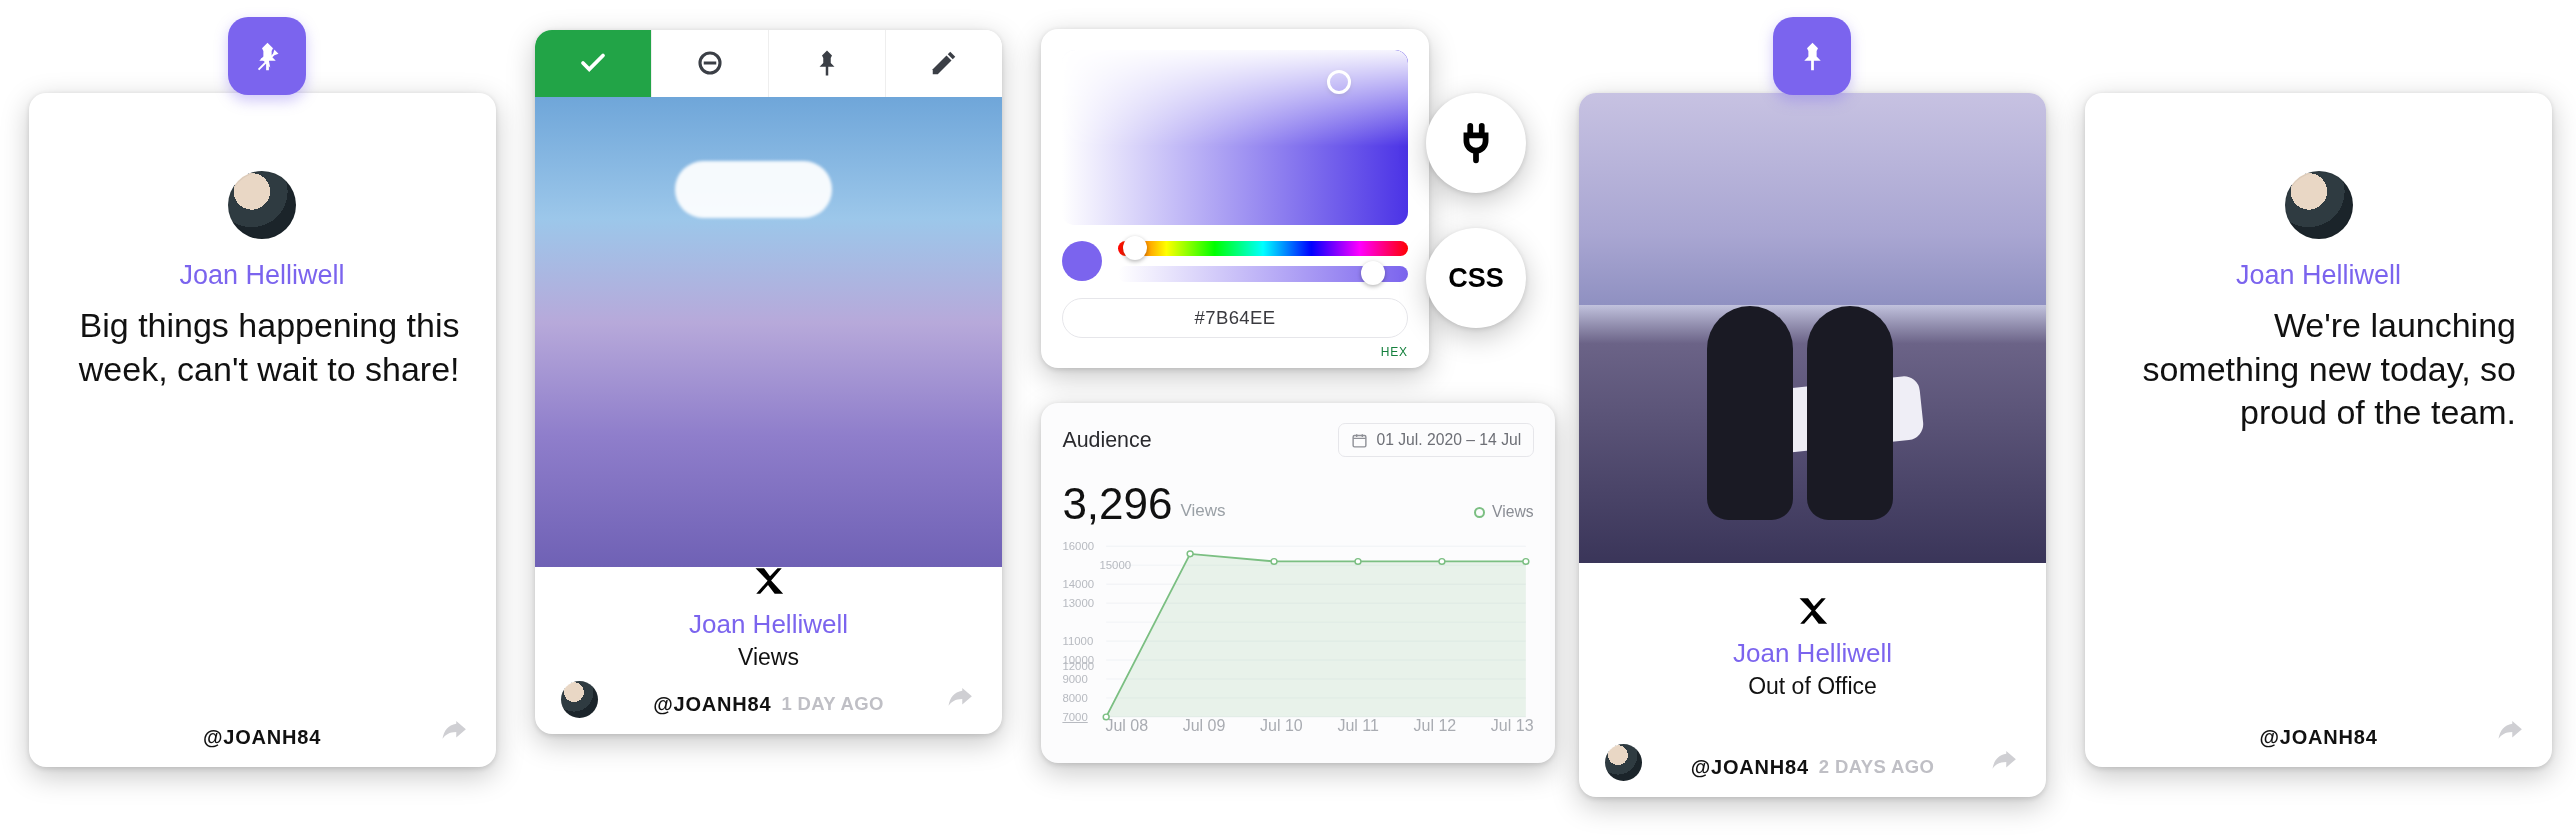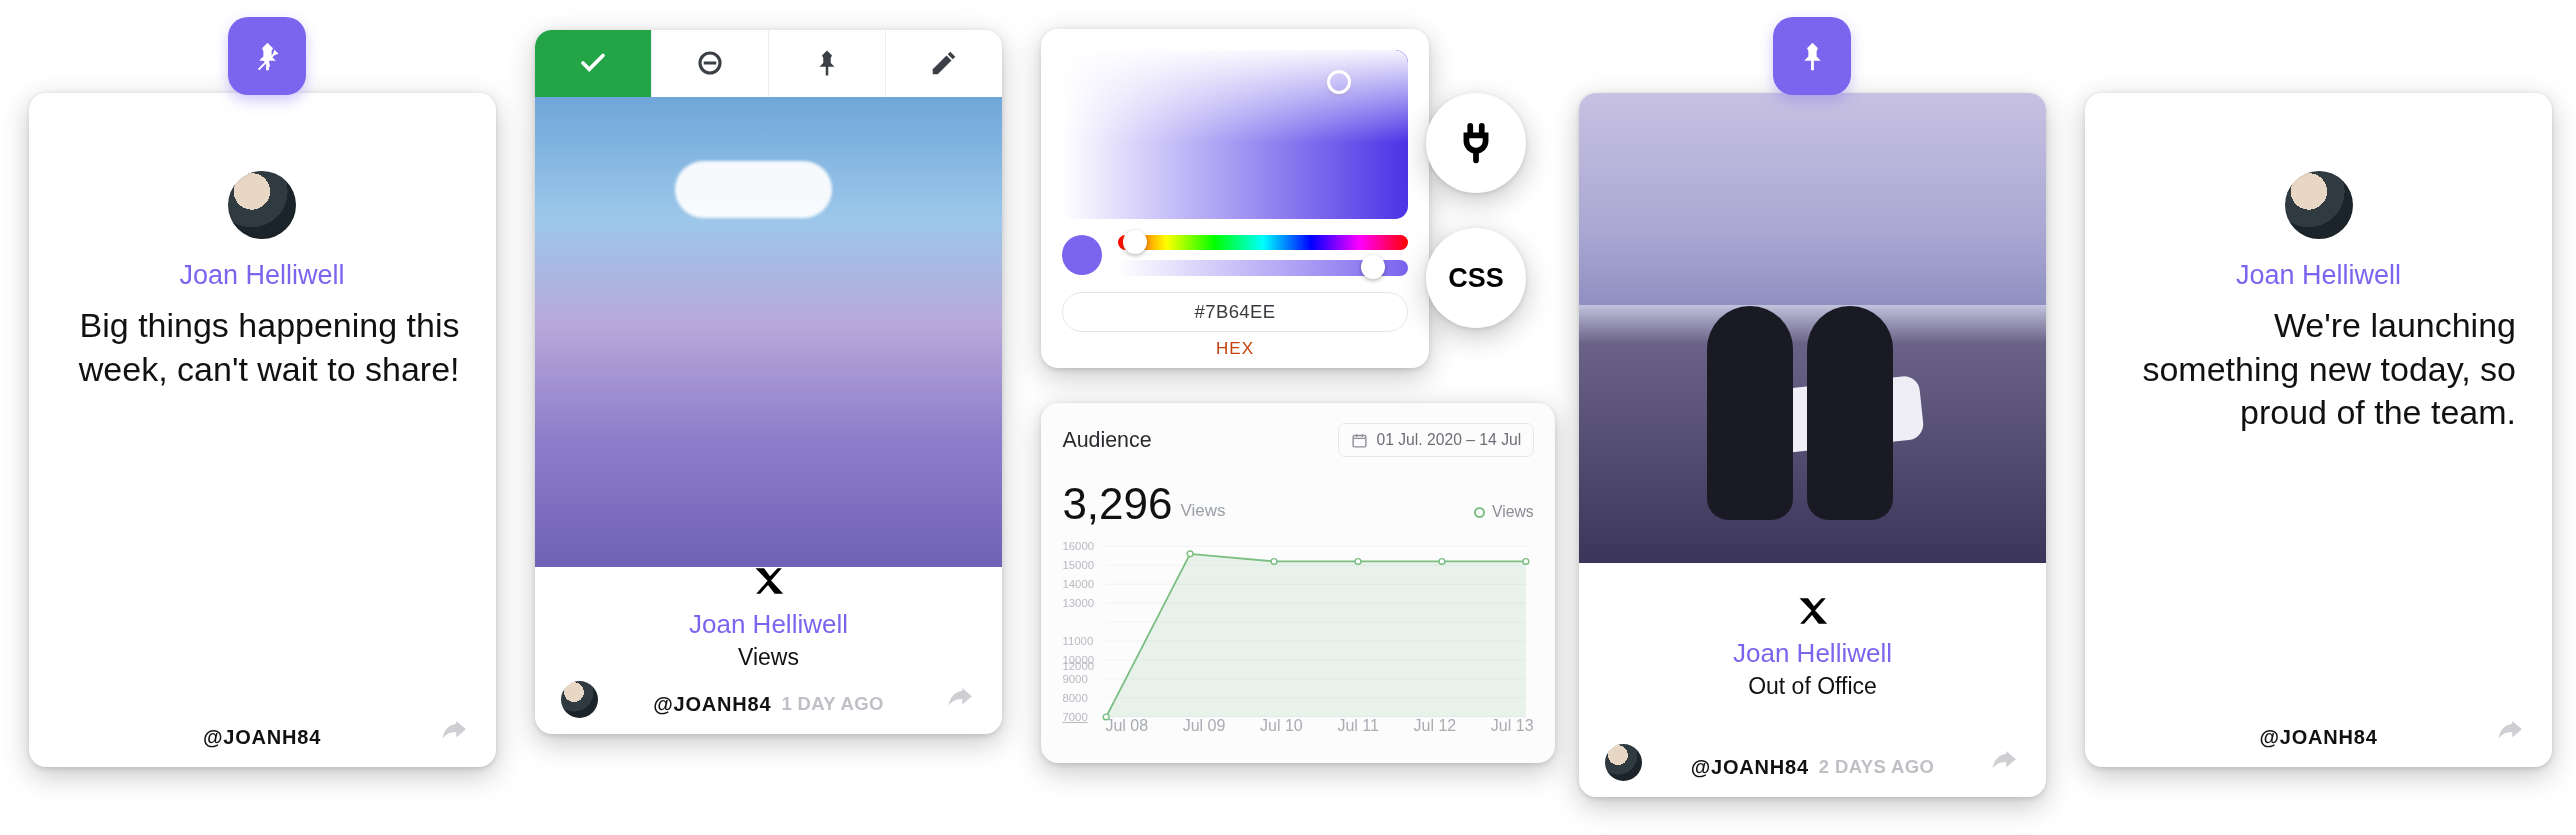--- a/index.html
+++ b/index.html
@@ -150,21 +150,21 @@
   }
   .sat-bar{
     height:15.7px;border-radius:8.6px;position:relative;
     background:linear-gradient(to right,#fff,var(--purple));
   }
   .hex-pill{
     margin-top:15.7px;height:40px;border:1.4px solid #e6e6ea;border-radius:712px;
     display:flex;align-items:center;justify-content:center;
     font-size:18.5px;color:#3a3a3f;font-weight:500;letter-spacing:.02em;
   }
-  .hex-label{margin-top:7.1px;text-align:center;font-size:17px;color:#c2410c;letter-spacing:.06em;}
+  .hex-label{margin-top:7.1px;text-align:right;font-size:12px;color:#15803d;letter-spacing:.06em;}
 
   
   .tool-circle{
     position:absolute;width:100px;height:100px;border-radius:50%;background:#fff;
     display:flex;align-items:center;justify-content:center;box-shadow:var(--shadow);
     font-size:27px;font-weight:600;
   }
   .tool-circle svg{width:46px;height:46px;stroke:#000;fill:none;stroke-width:3;}
 
   
@@ -343,21 +343,21 @@
         </div>
       <div id="ylab-container">
           <div class="ylab" style="top: 91.1111%; text-decoration: underline;">7000</div>
           <div class="ylab" style="top: 81.2346%;">8000</div>
           <div class="ylab" style="top: 71.358%;">9000</div>
           <div class="ylab" style="top: 61.4815%;">10000</div>
           <div class="ylab" style="top: 51.6049%;">11000</div>
           <div class="ylab" style="top: 41.7284%; margin-top: 44px;">12000</div>
           <div class="ylab" style="top: 31.8519%; text-align: right;">13000</div>
           <div class="ylab" style="top: 21.9753%;">14000</div>
-          <div class="ylab" style="top: 12.0988%;">15000</div>
+          <div class="ylab" style="top: 12.0988%; margin-left: 37px;">15000</div>
           <div class="ylab" style="top: 2.22222%;">16000</div>
         </div>
     </div>
   </div>
 
   <div class="pin-badge" style="top:17px;left:1773px;">
     <svg viewBox="0 0 24 24">
         <path d="M12 2l4 4-1 2v4l3 3H6l3-3V8L8 6l4-4zM11 15v7h2v-7z"></path>
       </svg>
   </div>

